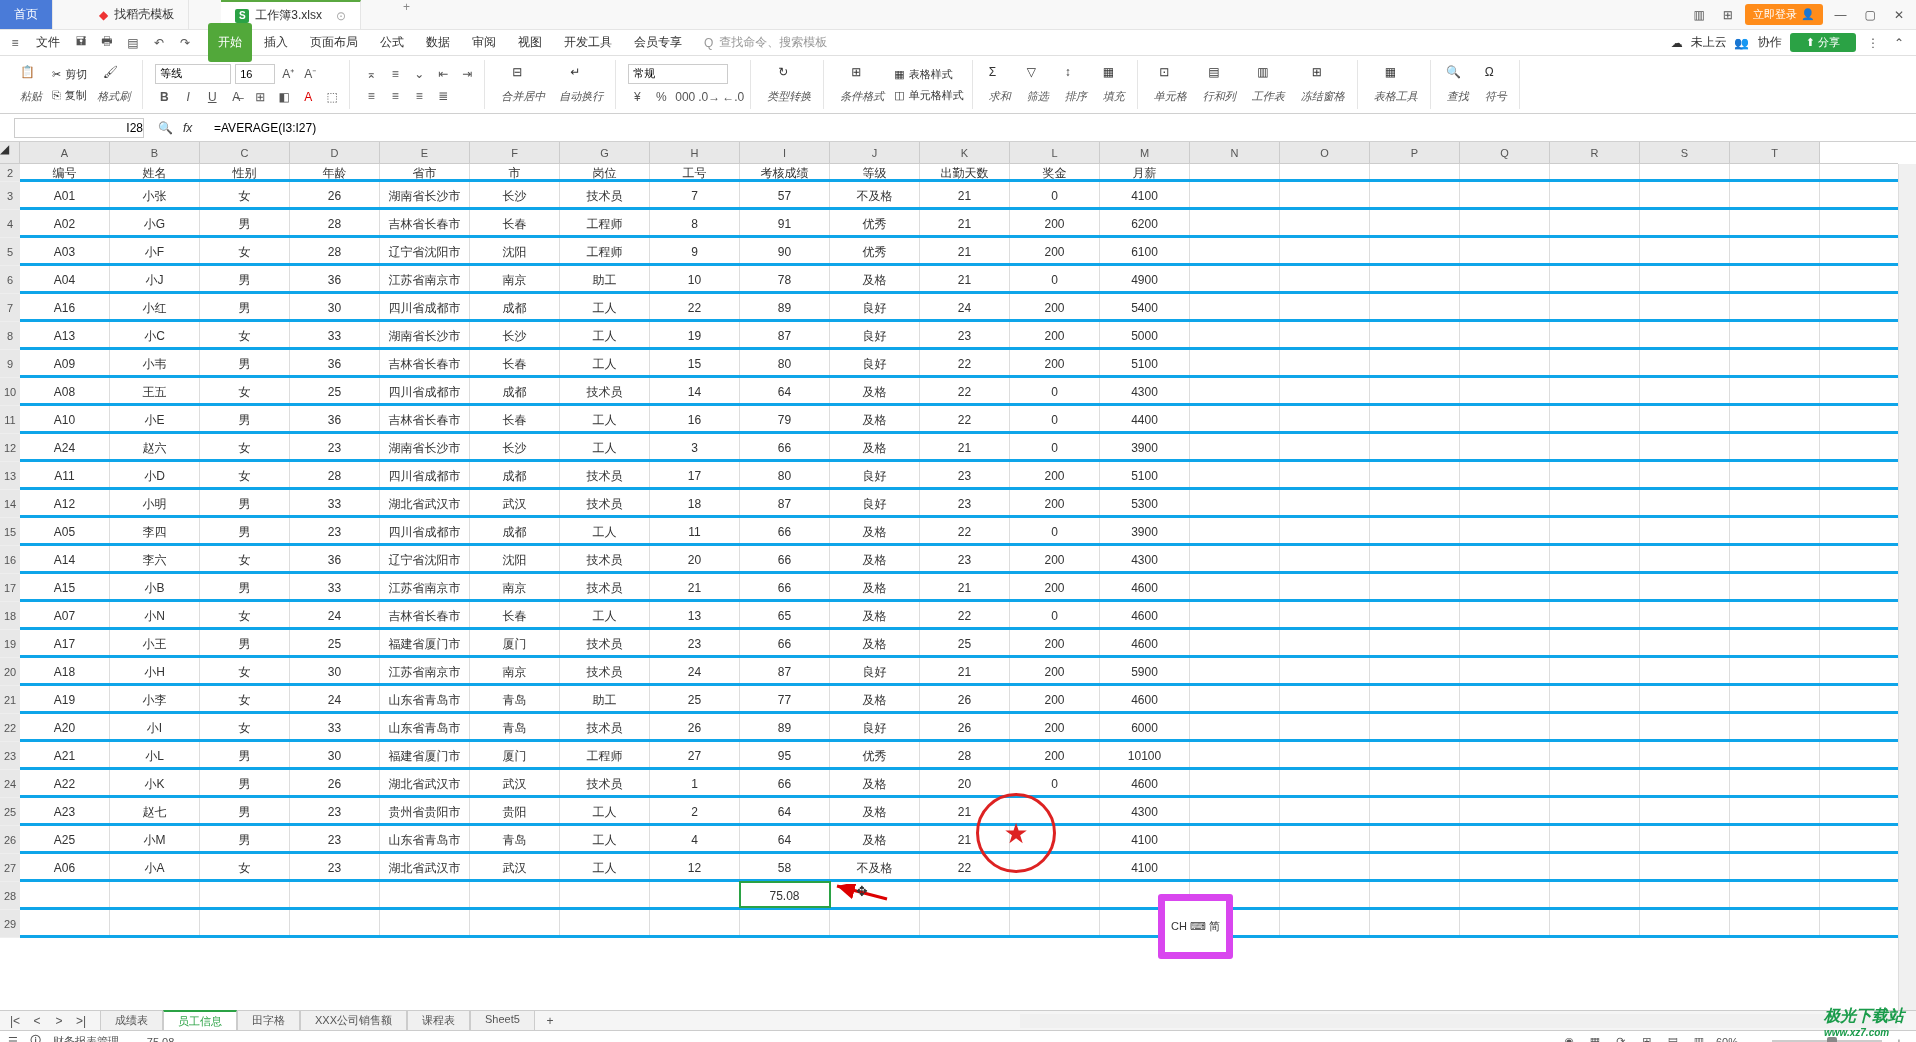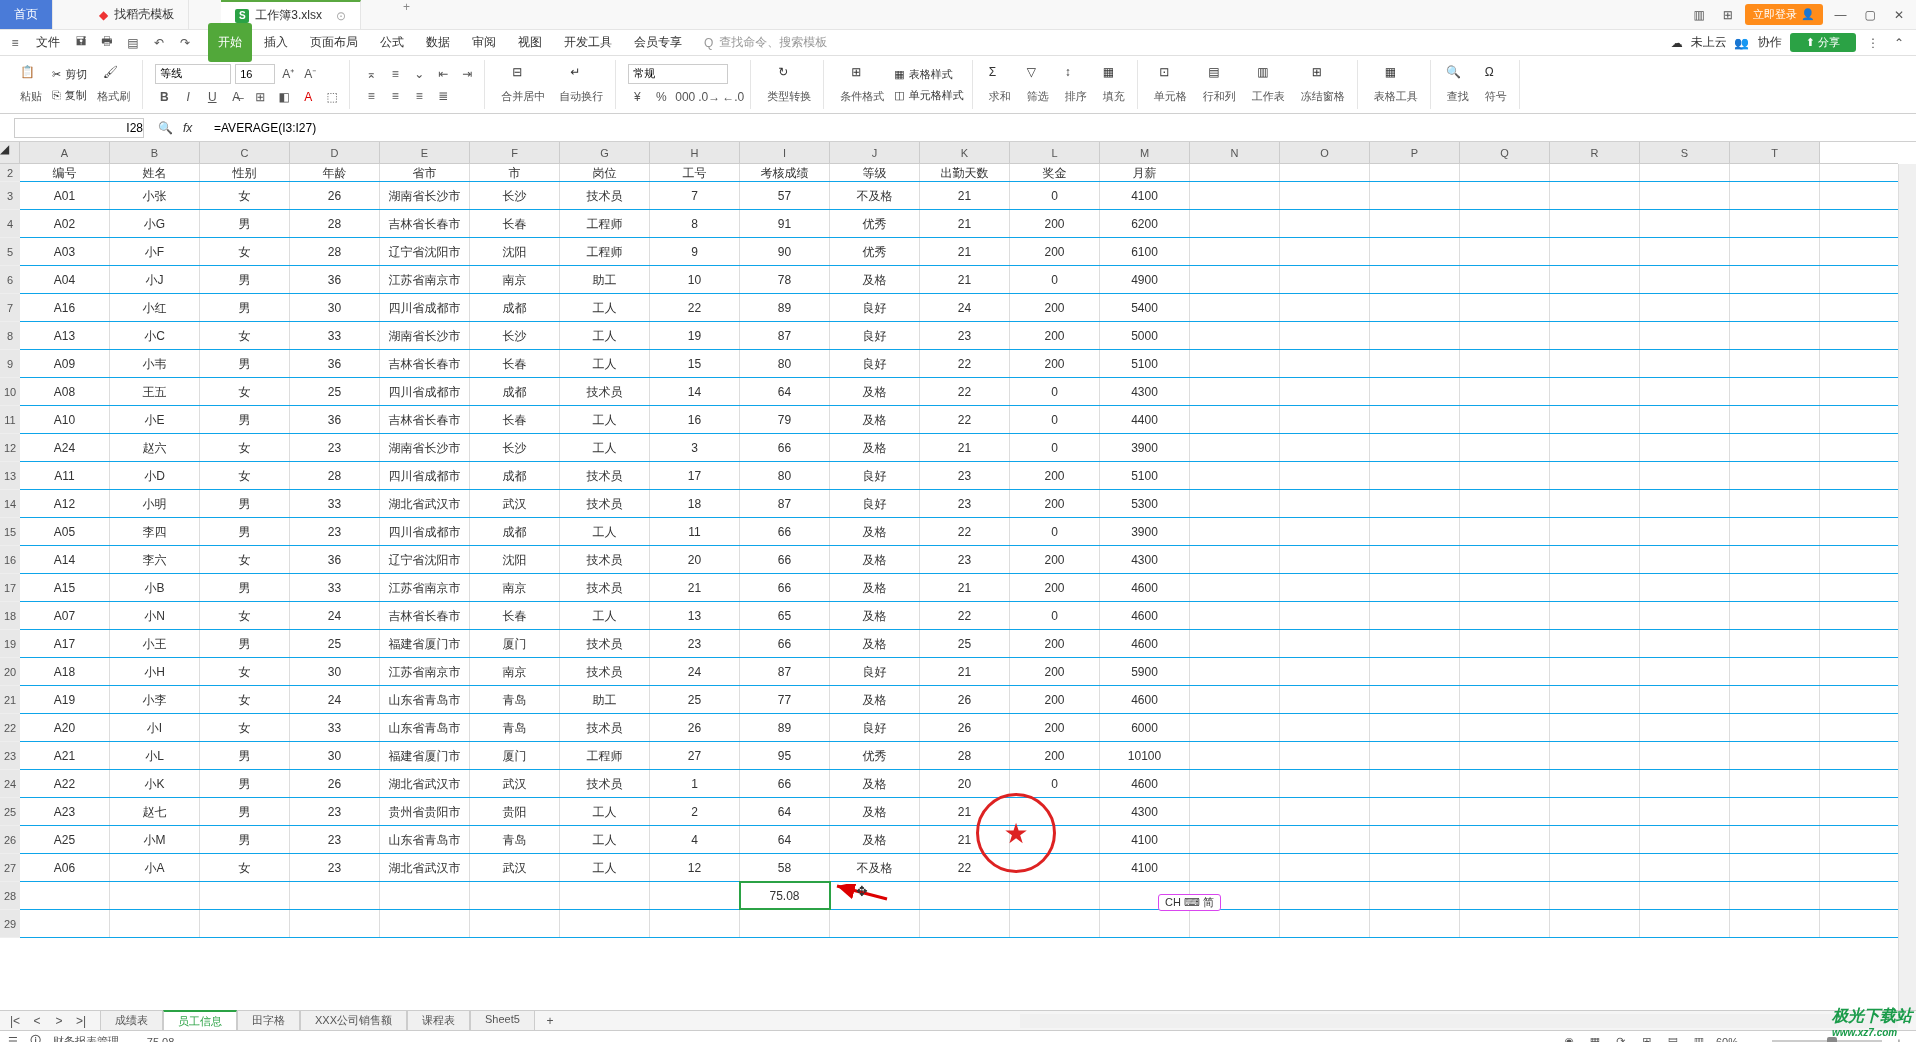--- a/index.html
+++ b/index.html
@@ -29,71 +29,71 @@
   
   .ribbon { height: 58px; border-bottom: 1px solid #d0d0d0; display: flex; align-items: stretch; padding: 4px 8px; gap: 4px; }
   .rib-group { display: flex; flex-direction: column; justify-content: center; border-right: 1px solid #e5e5e5; padding: 0 8px; }
   .rib-big { display: flex; flex-direction: column; align-items: center; gap: 2px; padding: 0 4px; cursor: pointer; }
   .rib-big .ricon { width: 22px; height: 22px; }
   .rib-two { display: flex; flex-direction: column; gap: 4px; justify-content: center; }
   .rib-small { display: flex; align-items: center; gap: 4px; cursor: pointer; font-size: 11px; color: #333; padding: 1px 0; }
   .font-row { display: flex; align-items: center; gap: 4px; }
   .font-select { border: 1px solid #ccc; height: 20px; font-size: 11px; padding: 0 4px; }
   .rib-icons-row { display: flex; gap: 6px; align-items: center; }
-  .rib-label { font-size: 11px; color: #555; }
+  .rib-label { font-size: 11px; color: #555; font-style: italic; }
 
   
   .formula-bar { height: 28px; display: flex; align-items: center; border-bottom: 1px solid #d0d0d0; }
   .name-box { width: 130px; border: 1px solid #ccc; height: 20px; margin: 0 14px; text-align: right; font-size: 12px; }
   .fx-icons { display: flex; gap: 10px; align-items: center; width: 50px; }
   .formula-input { flex: 1; border: none; height: 20px; padding: 0 6px; font-size: 12px; }
 
   
   .grid-area { position: relative; height: 868px; overflow: hidden; }
   .col-headers { position: absolute; top: 0; left: 20px; right: 18px; height: 22px; display: flex; border-bottom: 1px solid #ccc; }
   .corner { position: absolute; top:0; left:0; width:20px; height:22px; background:#e8e8e8; border-right:1px solid #ccc; border-bottom:1px solid #ccc; }
   .ch { flex: 0 0 90px; text-align: center; line-height: 22px; font-size: 11px; background: #e8e8e8; border-right: 1px solid #ccc; color: #555; }
   .row-headers { position: absolute; top: 22px; left: 0; width: 20px; bottom: 0; }
   .rh { height: 28px; text-align: center; line-height: 28px; font-size: 11px; border-bottom: 1px solid #eee; background: #e8e8e8; color: #555; }
   .rh.first { height: 18px; line-height: 18px; }
   .cells { position: absolute; top: 22px; left: 20px; right: 18px; bottom: 0; }
-  .row { display: flex; height: 28px; border-bottom: 1px solid #0ea5e9; }
+  .row { display: flex; height: 28px; border-bottom: 3px solid #0ea5e9; }
   .row.first { height: 18px; }
   .cell { flex: 0 0 90px; text-align: center; line-height: 28px; font-size: 12px; border-right: 1px solid #ddd; overflow: hidden; white-space: nowrap; }
   .row.first .cell { line-height: 18px; }
   .cell.header-cell { background: #fff; font-weight: normal; }
   .active-cell { outline: 2px solid #2ba245; outline-offset: -1px; }
   .vscroll { position: absolute; top: 22px; right: 0; width: 18px; bottom: 0; background: #f0f0f0; border-left:1px solid #ddd; }
 
   
   .stamp { position: absolute; width: 80px; height: 80px; border: 3px solid #d22; border-radius: 50%; color: #d22; left: 976px; top: 651px; pointer-events: none; }
   .stamp .star { position: absolute; top: 50%; left: 50%; transform: translate(-50%, -50%); font-size: 28px; }
 
   
-  .ime-badge { position: absolute; left: 1158px; top: 752px; padding: 0 6px; border: 1px solid #d946ef; border-radius: 3px; background: #fff; font-size: 11px; }
+  .ime-badge { position: absolute; left: 1158px; top: 752px; padding: 18px 6px; border: 7px solid #d946ef; border-radius: 3px; background: #fff; font-size: 11px; }
 
   
   .red-arrow { position: absolute; left: 832px; top: 742px; pointer-events: none; }
 
   
   .sheet-tabs { height: 20px; display: flex; align-items: center; border-top: 1px solid #ccc; padding-left: 6px; gap: 0; background: #f5f5f5; position: relative; }
   .sheet-nav { display: flex; gap: 4px; padding-right: 10px; }
   .sheet-tab { padding: 2px 14px; border: 1px solid #ccc; border-bottom: none; font-size: 11px; cursor: pointer; background: #f0f0f0; color: #555; }
   .sheet-tab.active { background: #fff; color: #2ba245; border-top: 2px solid #2ba245; }
   .hscroll { position: absolute; right: 18px; left: 1020px; height: 14px; background: #f0f0f0; top: 3px; }
 
   
   .statusbar { height: 22px; display: flex; align-items: center; border-top: 1px solid #ccc; padding: 0 8px; justify-content: space-between; font-size: 11px; color: #555; position: relative; }
   .status-left { display: flex; gap: 12px; align-items: center; }
   .status-right { display: flex; gap: 8px; align-items: center; }
   .zoom-slider { width: 110px; height: 4px; background: #ccc; position: relative; }
   .zoom-slider::after { content:""; position:absolute; left:50%; top:-3px; width:10px; height:10px; background:#888; border-radius:2px; }
 
   
-  .watermark { position: absolute; right: 4px; bottom: 4px; font-size: 16px; color: #1a9b4a; font-style: italic; font-weight: bold; pointer-events: none; margin-left: 19px; }
+  .watermark { position: absolute; right: 12px; bottom: 4px; font-size: 16px; color: #1a9b4a; font-style: italic; font-weight: bold; pointer-events: none; margin-left: 19px; }
   .watermark .url { font-size: 10px; color: #1a9b4a; display:block; }
 
   svg { display: block; }
 </style>
 </head>
 <body>
 
 <div class="titlebar">
   <div class="tab-group">
     <div class="app-tab active-blue">

